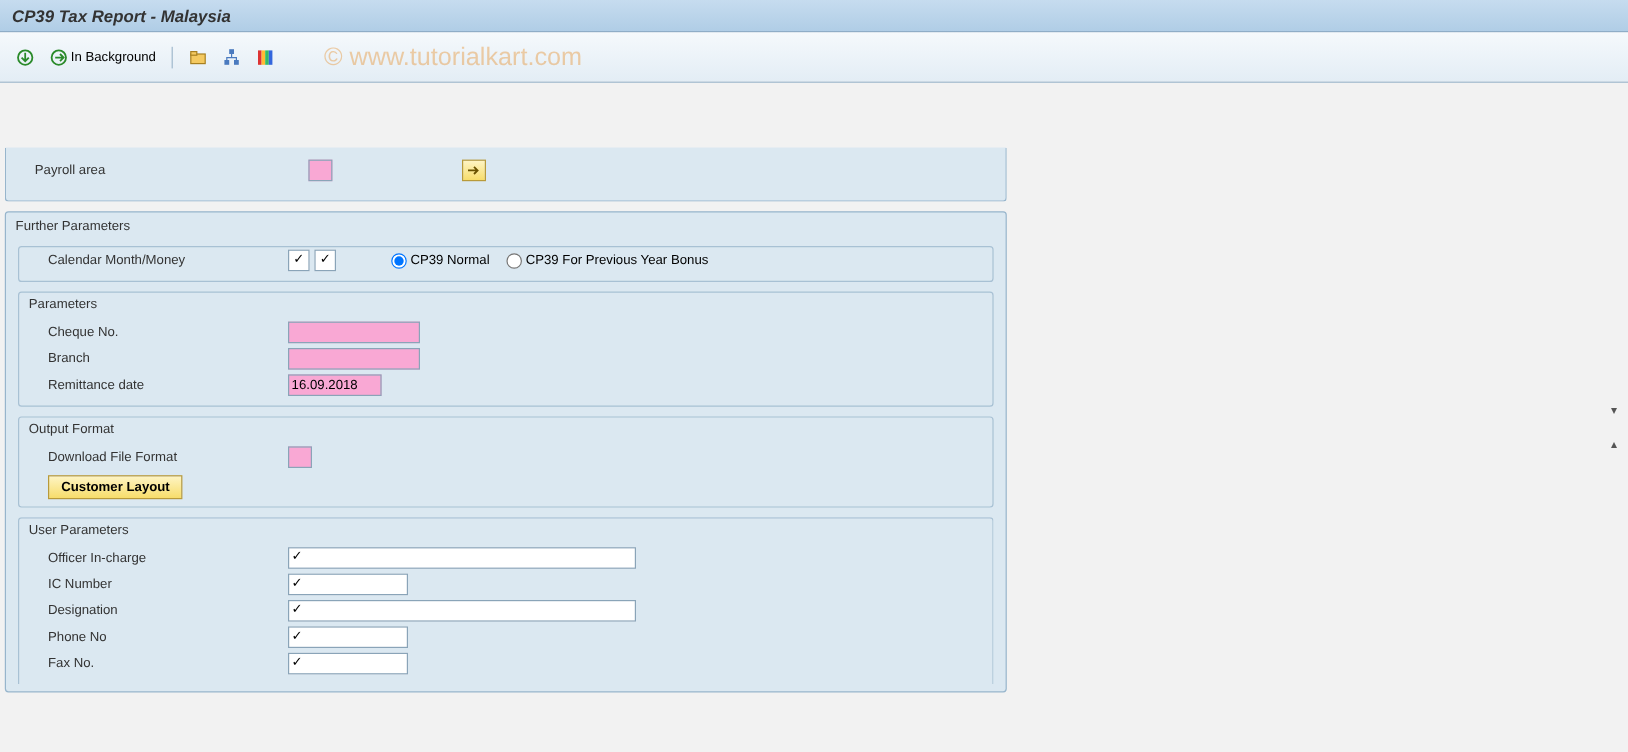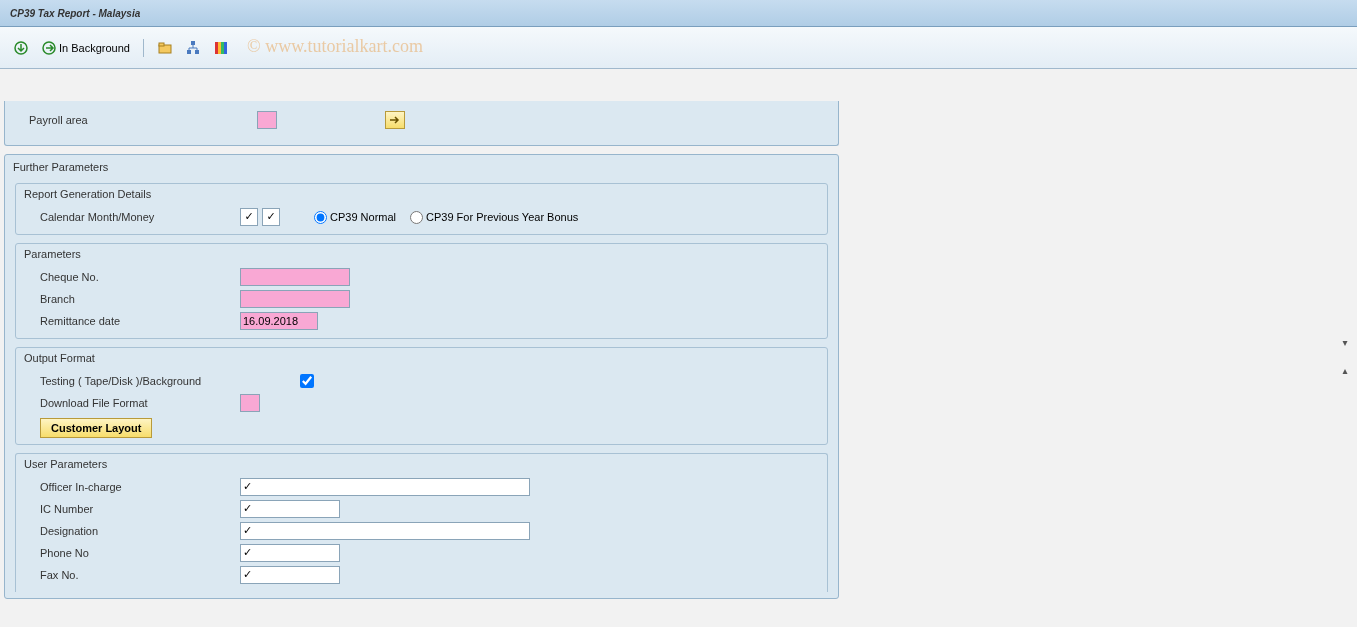--- a/index.html
+++ b/index.html
@@ -14,21 +14,21 @@
     }
     .title-bar {
       background: linear-gradient(#c6dcef, #b0cde6);
       border-bottom: 1px solid #7a9ebd;
       height: 27px;
       display: flex;
       align-items: center;
       padding: 0 10px;
     }
     .title-bar span {
-      font-size: 10px;
+      font-size: 14px;
       font-weight: bold;
       font-style: italic;
       color: #333;
     }
     .toolbar {
       background: linear-gradient(#f5f9fc, #e3edf5);
       border-bottom: 1px solid #a0b8cc;
       height: 42px;
       display: flex;
       align-items: center;
@@ -44,24 +44,24 @@
     }
     .toolbar .sep {
       width: 1px;
       height: 18px;
       background: #a0b8cc;
       margin: 0 4px;
     }
     .watermark {
       position: absolute;
       top: 36px;
-      left: 247px;
-      font-size: 18px;
+      left: 270px;
+      font-size: 21px;
       color: rgba(230, 150, 60, 0.45);
-      font-family: Liberation Serif, serif;
+      font-family: Liberation Sans, sans-serif;
       pointer-events: none;
       z-index: 100;
     }
     .main-area {
       display: flex;
       height: calc(627px - 57px);
       align-items: center;
     }
     .content {
       width: 843px;
@@ -261,26 +261,25 @@
               <path d="M1 5 h8 M6 2 l3 3 l-3 3" fill="none" stroke="#6a5200" stroke-width="1.5"></path>
             </svg>
         </span>
       </div>
     </div>
 
     <div class="panel">
       <div class="group-title">Further Parameters</div>
 
       <div class="inner-group">
-        <div class="inner-title">Report Generation Details</div>
         <div class="field-row">
           <span class="field-label">Calendar Month/Money</span>
           <span class="check-mark">✓</span>
           <span class="check-mark">✓</span>
-          <span class="radio-group" style="margin-left:30px">
+          <span class="radio-group" style="margin-left:42px">
             <label>
                 <input type="radio" name="cp39" checked="" style="">
                 <span>CP39 Normal</span>
               </label>
             <label>
                 <input type="radio" name="cp39" style="">
                 <span>CP39 For Previous Year Bonus</span>
               </label>
           </span>
         </div>
@@ -298,24 +297,20 @@
         </div>
         <div class="field-row">
           <span class="field-label">Remittance date</span>
           <input type="text" class="inp-date" value="16.09.2018" style="">
         </div>
       </div>
 
       <div class="inner-group">
         <div class="inner-title">Output Format</div>
         <div class="field-row">
-          <span class="field-label" style="width:260px">Testing ( Tape/Disk )/Background</span>
-          <input type="checkbox" checked="" style="">
-        </div>
-        <div class="field-row">
           <span class="field-label">Download File Format</span>
           <input type="text" class="inp-tiny" style="">
         </div>
         <span class="cust-layout">Customer Layout</span>
       </div>
 
       <div class="inner-group" style="margin-bottom:0;border-bottom:none;border-bottom-left-radius:0;border-bottom-right-radius:0">
         <div class="inner-title">User Parameters</div>
         <div class="field-row">
           <span class="field-label">Officer In-charge</span>

